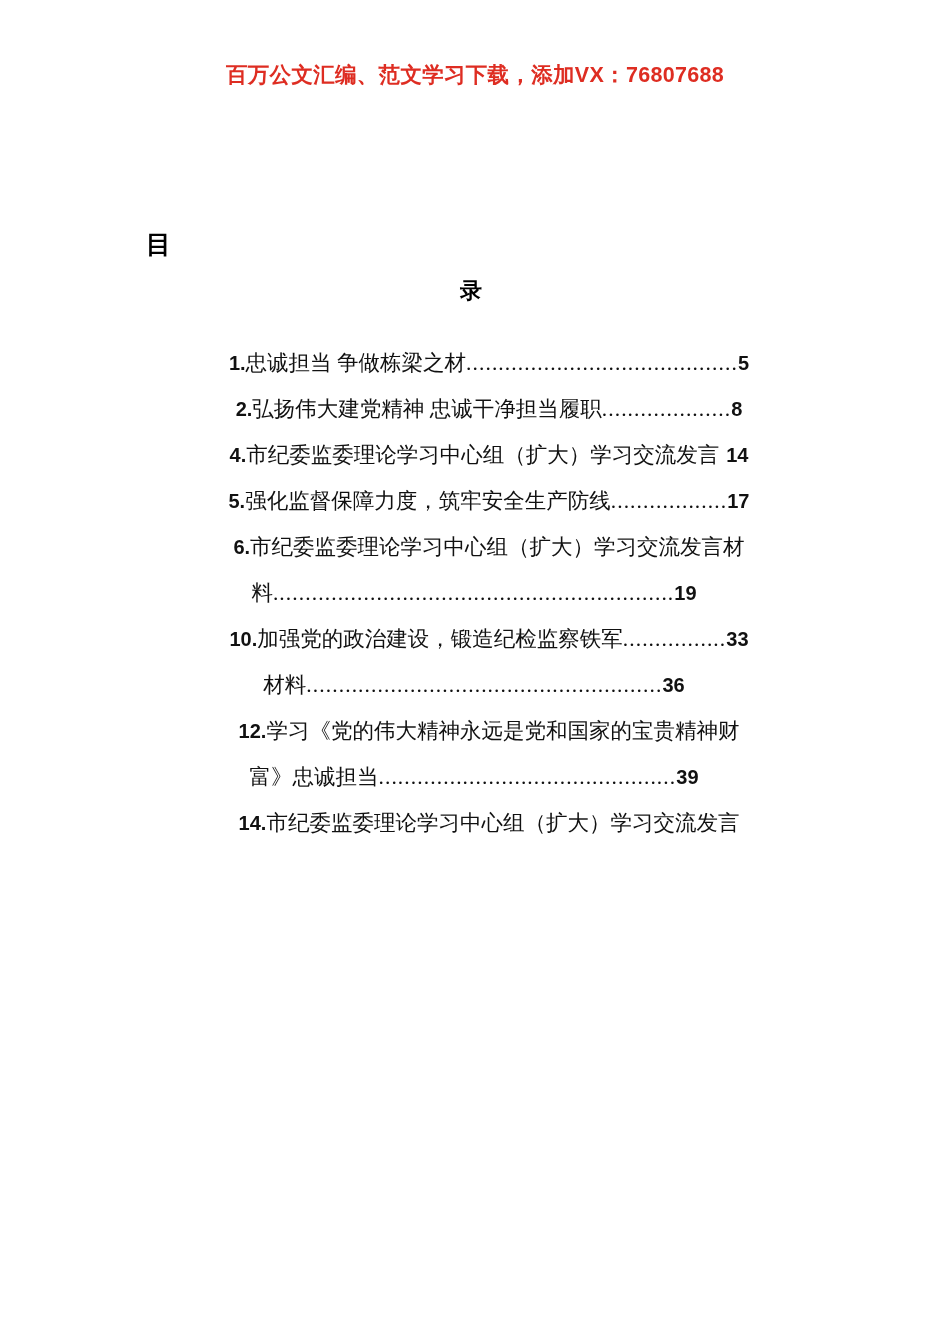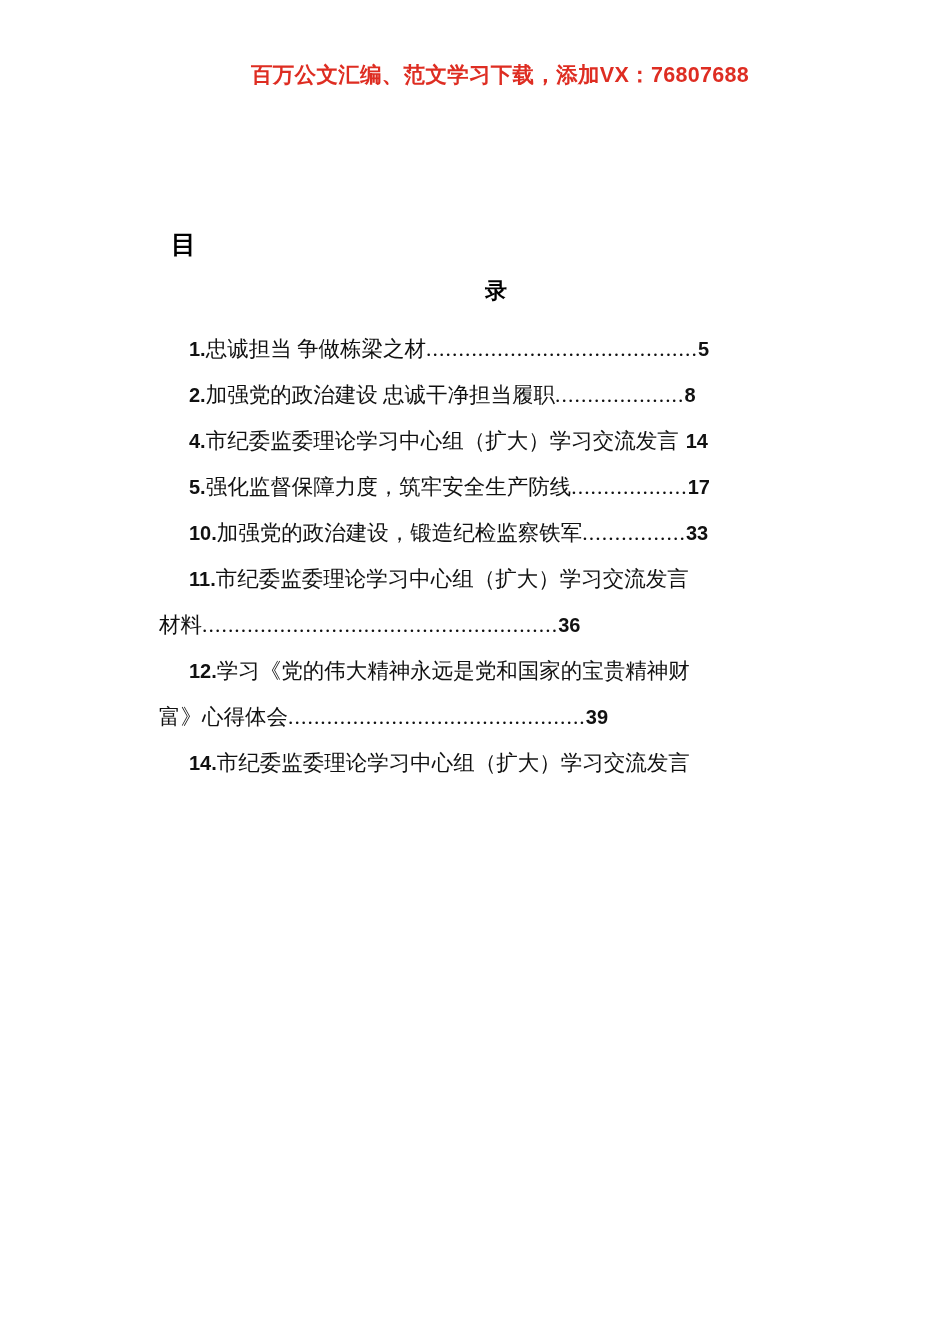--- a/index.html
+++ b/index.html
@@ -13,21 +13,20 @@
     font-family: "Liberation Serif", "DejaVu Serif", serif;
     overflow: hidden;
     position: relative;
   }
 
   .page {
     position: relative;
     width: 880px;
     height: 1344px;
     box-sizing: border-box;
-    margin-left: 25px;
   }
 
   
   .promo-banner {
     position: absolute;
     top: 60px;
     left: 0;
     width: 950px;
     text-align: center;
     color: #de2d22;
@@ -65,23 +64,24 @@
     box-sizing: border-box;
     font-size: 22px;
     font-weight: 700;
     line-height: 1;
     color: #000;
   }
 
   
   .toc-list {
     position: absolute;
-    top: 326px;
+    top: 340px;
     left: 134px;
     width: 680px;
+    text-align: center;
   }
 
   .toc-entry {
     position: relative;
     font-size: 21.5px;
     line-height: 46px;
     color: #111;
     text-indent: 0;
     white-space: normal;
     word-break: break-all;
@@ -127,37 +127,40 @@
   <div class="toc-title-block">
     <div class="toc-title-mu">目</div>
     <div class="toc-title-lu">录</div>
   </div>
 
   <div class="toc-list" id="toc-list">
       <div class="toc-entry">
         <div class="toc-line indent"><span class="entry-num">1.</span><span class="entry-text">忠诚担当  争做栋梁之材</span><span class="leader">..........................................</span><span class="page-num">5</span></div>
       </div>
       <div class="toc-entry">
-        <div class="toc-line indent"><span class="entry-num">2.</span><span class="entry-text">加强党的政治建设  忠诚干净担当履职</span><span class="leader">....................</span><span class="page-num">8</span></div>
+        <div class="toc-line indent"><span class="entry-num">2.</span><span class="entry-text">弘扬伟大建党精神  忠诚干净担当履职</span><span class="leader">....................</span><span class="page-num">8</span></div>
       </div>
       <div class="toc-entry">
         <div class="toc-line indent"><span class="entry-num">4.</span><span class="entry-text">市纪委监委理论学习中心组（扩大）学习交流发言</span><span class="gap-space"></span><span class="page-num">14</span></div>
       </div>
       <div class="toc-entry">
         <div class="toc-line indent"><span class="entry-num">5.</span><span class="entry-text">强化监督保障力度，筑牢安全生产防线</span><span class="leader">..................</span><span class="page-num">17</span></div>
       </div>
       <div class="toc-entry">
+        <div class="toc-line indent"><span class="entry-num">6.</span><span class="entry-text">市纪委监委理论学习中心组（扩大）学习交流发言材</span></div>
+        <div class="toc-line"><span class="entry-text">料</span><span class="leader">..............................................................</span><span class="page-num">19</span></div>
+      </div>
+      <div class="toc-entry">
         <div class="toc-line indent"><span class="entry-num">10.</span><span class="entry-text">加强党的政治建设，锻造纪检监察铁军</span><span class="leader">................</span><span class="page-num">33</span></div>
       </div>
       <div class="toc-entry">
-        <div class="toc-line indent"><span class="entry-num">11.</span><span class="entry-text">市纪委监委理论学习中心组（扩大）学习交流发言</span></div>
         <div class="toc-line"><span class="entry-text">材料</span><span class="leader">.......................................................</span><span class="page-num">36</span></div>
       </div>
       <div class="toc-entry">
         <div class="toc-line indent"><span class="entry-num">12.</span><span class="entry-text">学习《党的伟大精神永远是党和国家的宝贵精神财</span></div>
-        <div class="toc-line"><span class="entry-text">富》心得体会</span><span class="leader">..............................................</span><span class="page-num">39</span></div>
+        <div class="toc-line"><span class="entry-text">富》忠诚担当</span><span class="leader">..............................................</span><span class="page-num">39</span></div>
       </div>
       <div class="toc-entry">
         <div class="toc-line indent"><span class="entry-num">14.</span><span class="entry-text">市纪委监委理论学习中心组（扩大）学习交流发言</span></div>
       </div>
     </div>
 
 </div>
 
 </body></html>

